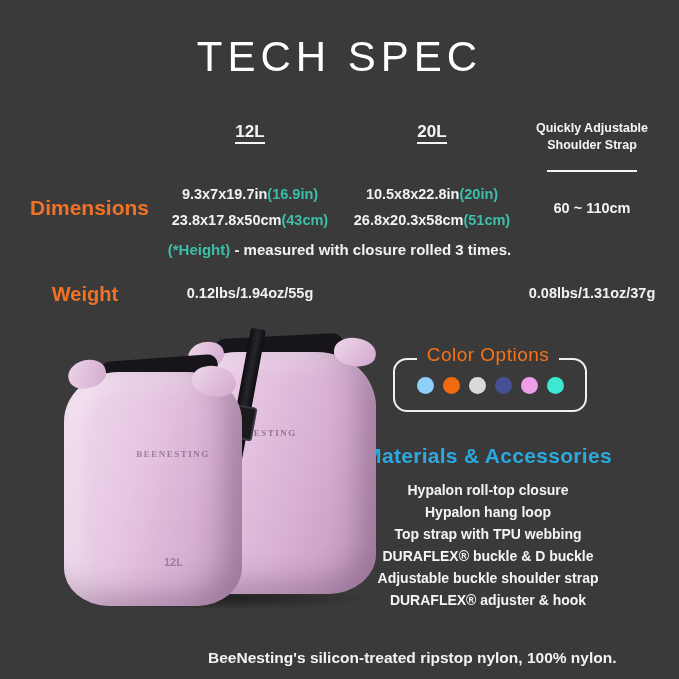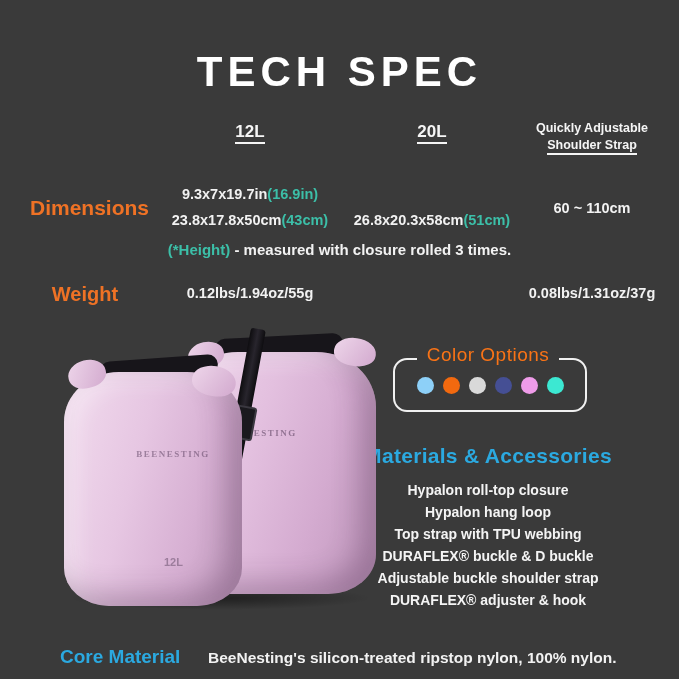--- a/index.html
+++ b/index.html
@@ -6,33 +6,33 @@
   .page {
     position:relative; width:679px; height:679px;
     background:#3a3a3a; overflow:hidden;
     font-family:"Liberation Sans", sans-serif;
     -webkit-font-smoothing:antialiased;
   }
   .abs { position:absolute; }
 
   
   .title {
-    top:48px; left:0; width:100%; text-align:center;
-    color:#ffffff; font-size:42px; font-weight:700; letter-spacing:5px;
+    top:33px; left:0; width:100%; text-align:center;
+    color:#ffffff; font-size:42px; font-weight:400; letter-spacing:5px;
   }
 
   
   .col1 { left:160px; width:180px; text-align:center; }
   .col2 { left:342px; width:180px; text-align:center; }
   .col3 { left:507px; width:170px; text-align:center; }
 
   .size-header { top:122px; color:#f5f5f5; font-size:17px; font-weight:bold; }
   .size-header span { border-bottom:2px solid #f5f5f5; padding-bottom:1px; }
   .strap-header { top:120px; color:#f5f5f5; font-size:12.5px; font-weight:bold; line-height:17px; }
-  .strap-header .u { border-bottom:2px solid #f5f5f5; padding-bottom:1px;margin-top:40px; }
+  .strap-header .u { border-bottom:2px solid #f5f5f5; padding-bottom:18px;margin-top:40px; }
 
   .cell { color:#f2f2f2; font-size:14.5px; font-weight:bold; white-space:nowrap; }
   .hl { color:#3cbfa8; }
   .dim-line1 { top:186px; }
   .dim-line2 { top:212px; }
   .strap-range { top:200px; }
 
   .row-label {
     left:30px; width:110px; text-align:center;
     color:#ef7225; font-weight:800; white-space:nowrap;
@@ -141,20 +141,21 @@
   <div class="abs strap-header col3">
     <div>Quickly Adjustable</div>
     <div><span class="u">Shoulder Strap</span></div>
   </div>
 
   <div class="abs row-label dim-label">Dimensions</div>
 
   <div class="abs cell col1 dim-line1"><span>9.3x7x19.7in</span><span class="hl">(16.9in)</span></div>
   <div class="abs cell col1 dim-line2"><span>23.8x17.8x50cm</span><span class="hl">(43cm)</span></div>
 
+  <div class="abs cell col2 dim-line1"><span>10.5x8x22.8in</span><span class="hl">(20in)</span></div>
   <div class="abs cell col2 dim-line2"><span>26.8x20.3x58cm</span><span class="hl">(51cm)</span></div>
 
   <div class="abs cell col3 strap-range">60 ~ 110cm</div>
 
   <div class="abs note">
     <span class="hl">(*Height)</span><span> - measured with closure rolled 3 times.</span>
   </div>
 
   <div class="abs row-label weight-label">Weight</div>
   <div class="abs cell col1 weight-val">0.12lbs/1.94oz/55g</div>
@@ -192,16 +193,15 @@
   <div class="abs mat-title">Materials &amp; Accessories</div>
   <div class="abs mat-list">
     <div>Hypalon roll-top closure</div>
     <div>Hypalon hang loop</div>
     <div>Top strap with TPU webbing</div>
     <div>DURAFLEX® buckle &amp; D buckle</div>
     <div>Adjustable buckle shoulder strap</div>
     <div>DURAFLEX® adjuster &amp; hook</div>
   </div>
 
-  <div class="abs core-label">Core Material</div>
   <div class="abs core-value">BeeNesting's silicon-treated ripstop nylon, 100% nylon.</div>
 
 </div>
 
 </body></html>

